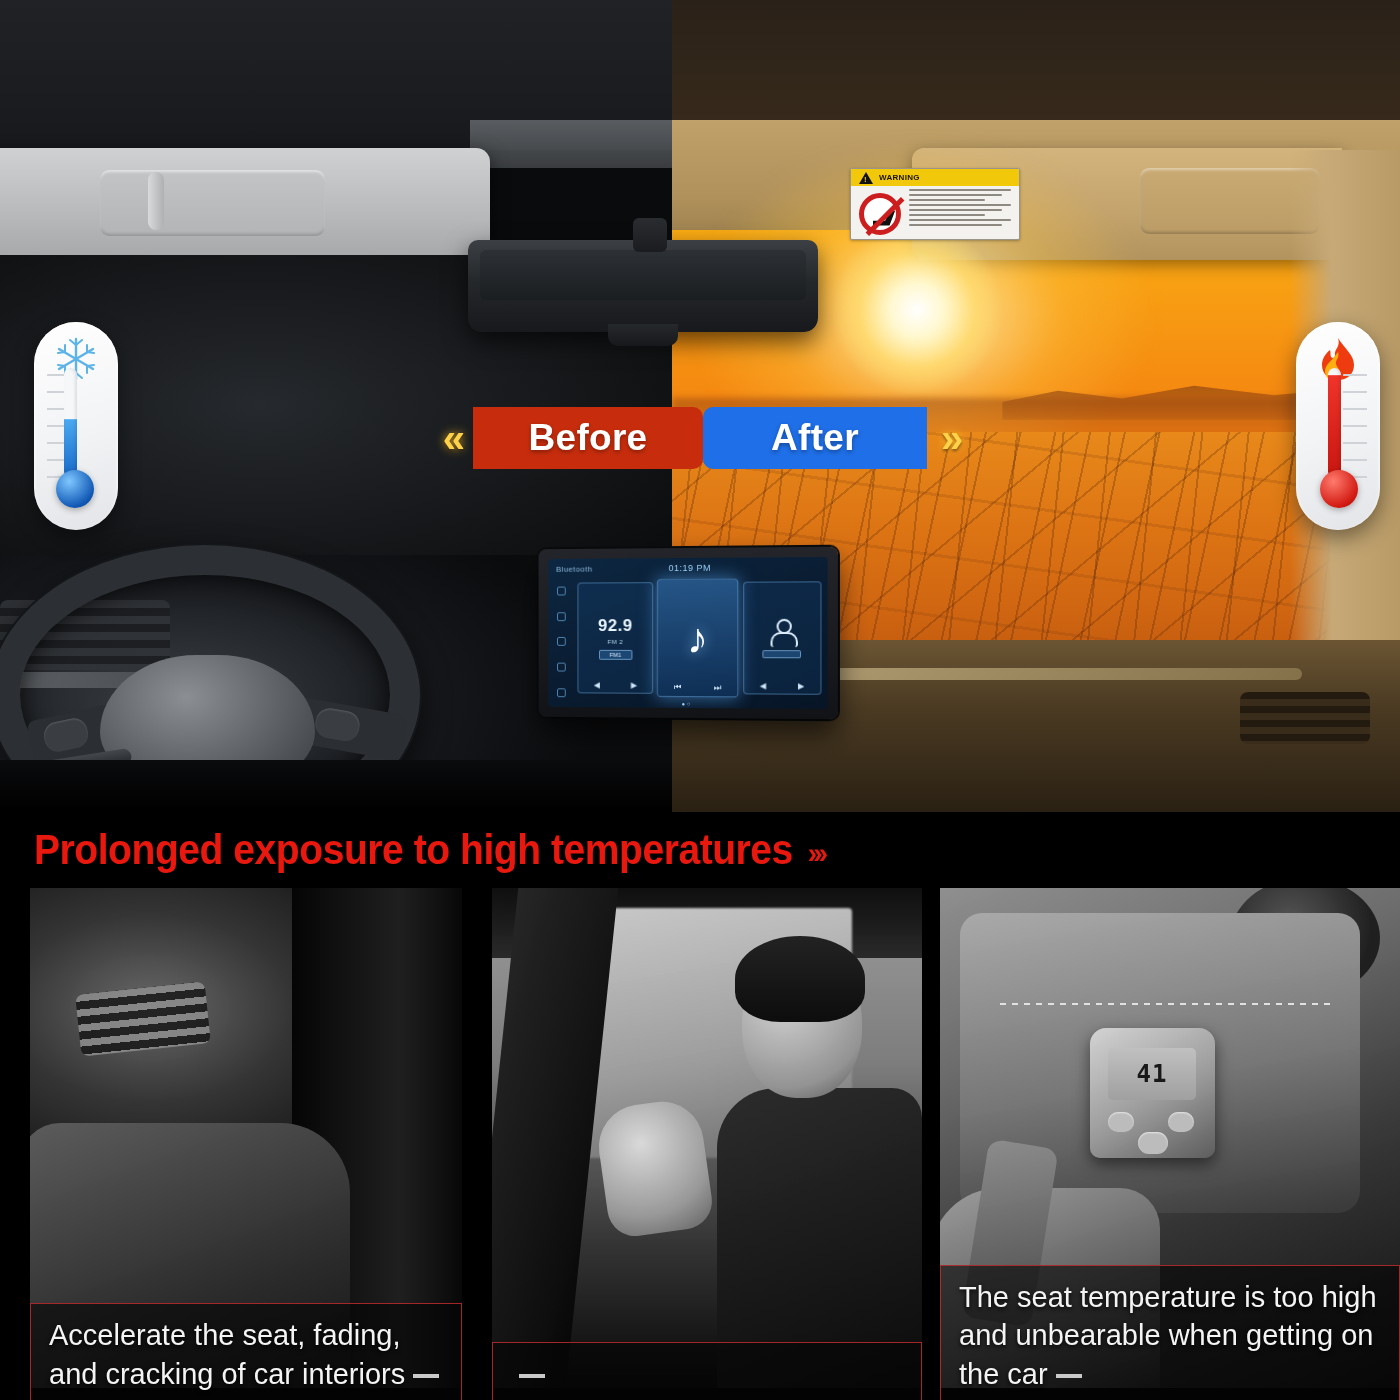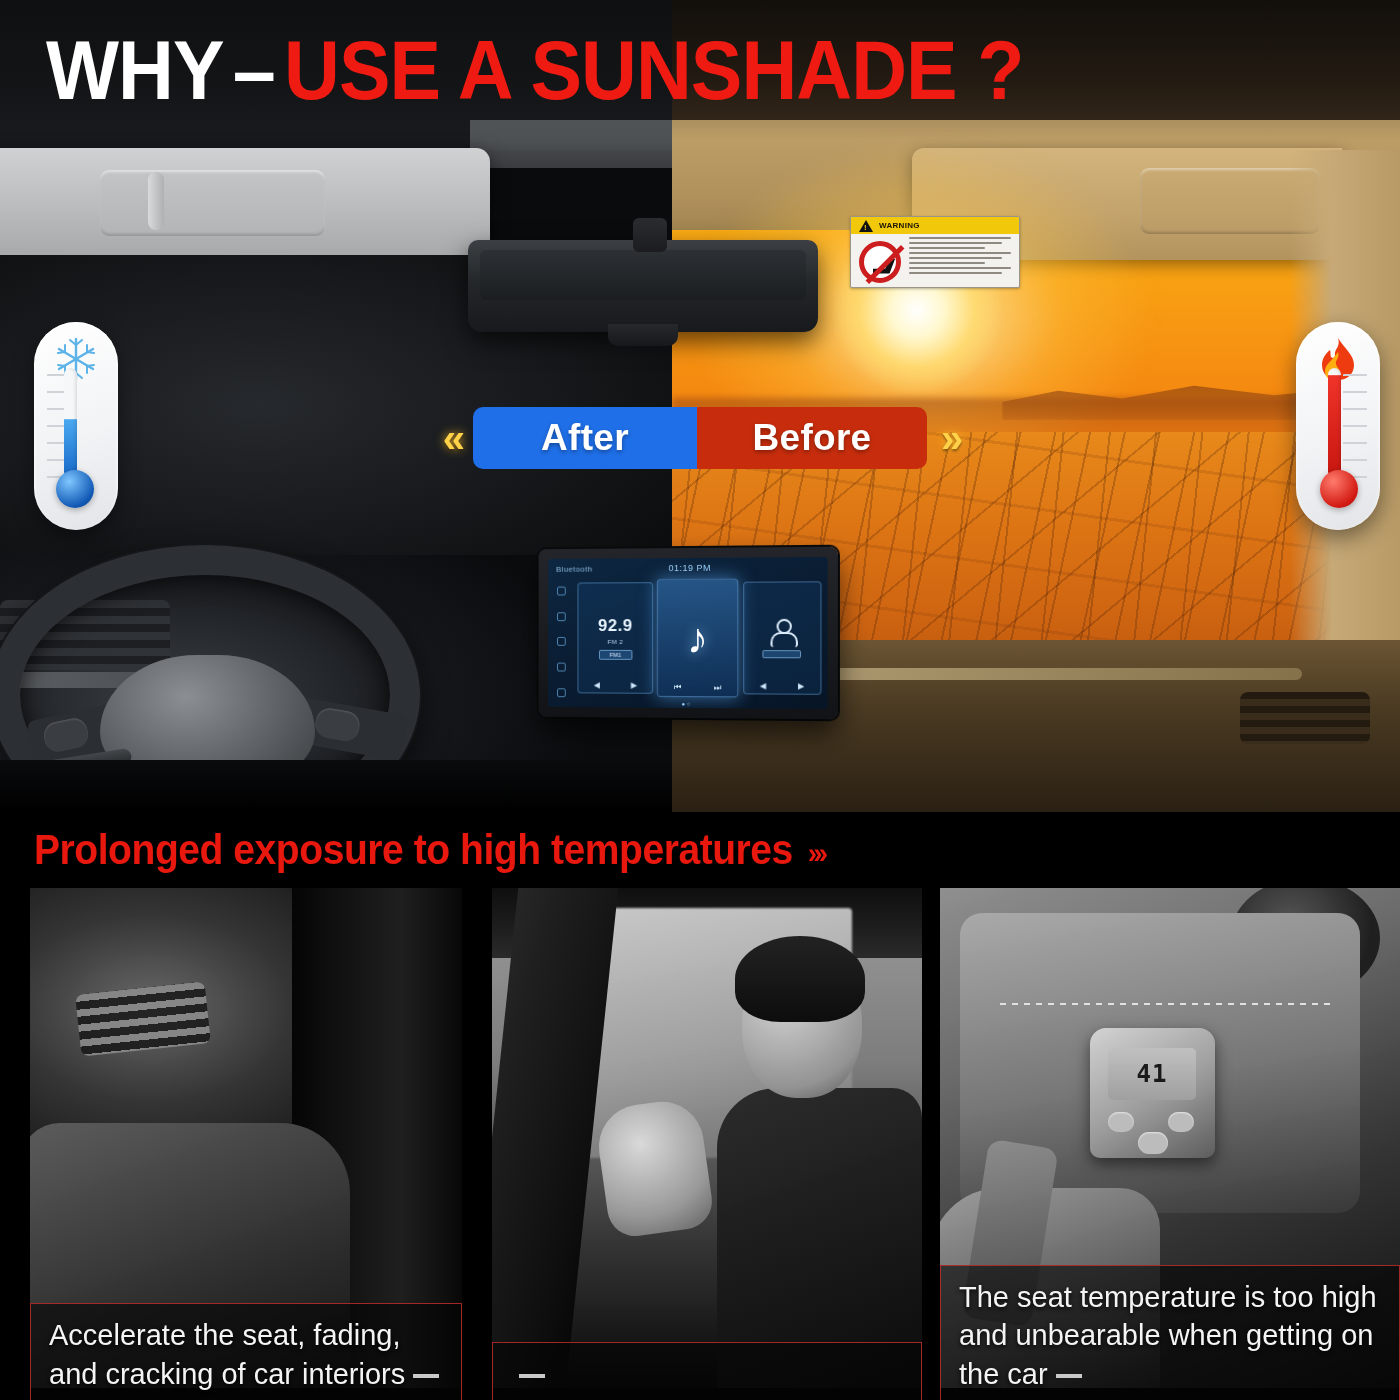--- a/index.html
+++ b/index.html
@@ -64,21 +64,21 @@
     background:linear-gradient(180deg,#2a2118 0%,#3a2c1c 100%); }
   .headliner-r { position:absolute; left:0; top:120px; width:728px; height:110px;
     background:linear-gradient(180deg,#c0a169 0%, #b0915c 70%, #a08450 100%); }
   .visor-right { position:absolute; left:240px; top:148px; width:430px; height:112px;
     background:linear-gradient(180deg,#d3b47c 0%, #c3a36c 60%, #b2935e 100%); border-radius:12px 0 14px 14px;
     box-shadow:0 5px 16px rgba(0,0,0,.4); }
   .visor-right:after { content:""; position:absolute; right:22px; top:20px; width:180px; height:66px; border-radius:9px;
     background:linear-gradient(180deg,#c9aa72,#bb9c66);
     box-shadow:inset 0 2px 3px rgba(255,255,255,.45), inset 0 -2px 3px rgba(0,0,0,.2); }
   .warnlabel { position:absolute; left:-62px; top:20px; width:170px; height:72px; background:#f4f2ee;
-    border:1px solid #9b9488; border-radius:2px; overflow:hidden; z-index:3; box-shadow:0 1px 3px rgba(0,0,0,.3);margin-top:48px; }
+    border:1px solid #9b9488; border-radius:2px; overflow:hidden; z-index:3; box-shadow:0 1px 3px rgba(0,0,0,.3); }
   .warnlabel .wl-top { height:17px; background:#f2c80b; display:flex; align-items:center; gap:4px; padding-left:28px;
     font-size:8px; font-weight:bold; color:#1a1408; letter-spacing:.3px; }
   .wl-tri { position:absolute; left:8px; top:3px; width:0; height:0; border-left:7px solid transparent;
     border-right:7px solid transparent; border-bottom:12px solid #111; }
   .wl-tri:after { content:"!"; position:absolute; left:-2px; top:3px; color:#f2c80b; font-size:8px; font-weight:bold; }
   .wl-body { display:flex; height:55px; }
   .wl-icon { width:58px; display:flex; align-items:center; justify-content:center; }
   .wl-circle { width:42px; height:42px; border-radius:50%; border:5px solid #cc1e1e; position:relative;
     background:#fff; }
   .wl-circle:after { content:""; position:absolute; left:-4px; top:16px; width:50px; height:5px; background:#cc1e1e;
@@ -435,22 +435,22 @@
           <path d="M22 16c2 6-3 8-2 12 1 4 4 5 4 9 0 4-3 7-7 7-5 0-8-4-8-9 0-7 8-11 13-19z" fill="#ffae12"></path>
         </svg>
       </span>
       <span class="t-ticks"></span>
       <span class="t-stem"></span>
       <span class="t-bulb"></span>
     </div>
 
     <div class="pill-row">
       <span class="chev-l">«</span>
+      <span class="pill pill-before">Before</span>
       <span class="pill pill-after">After</span>
-      <span class="pill pill-before">Before</span>
       <span class="chev-r">»</span>
     </div>
   </div>
 
   <div class="mid-band">
     <span class="mid-headline">
       <span>Prolonged exposure to high temperatures</span><span class="mid-chev">›››</span>
     </span>
   </div>
 
@@ -499,19 +499,14 @@
       <span>Accelerate the seat, fading, and cracking of car interiors</span><span class="dash"></span>
     </div>
     <div class="cap cap2">
       <span class="dash"></span>
     </div>
     <div class="cap cap3">
       <span>The seat temperature is too high and unbearable when getting on the car</span><span class="dash"></span>
     </div>
   </div>
 
-  <div class="title-band">
-    <div class="title">
-      <span class="w">WHY</span><span class="dash-sep">–</span><span class="r">USE A SUNSHADE ?</span>
-    </div>
-  </div>
 
 </div>
 
 </body></html>

